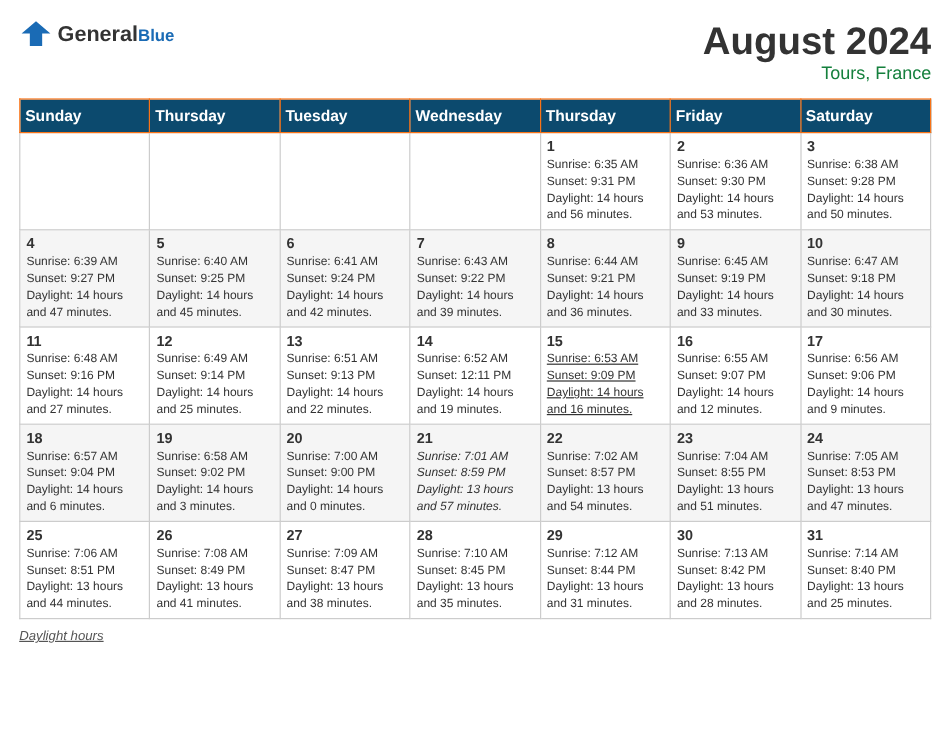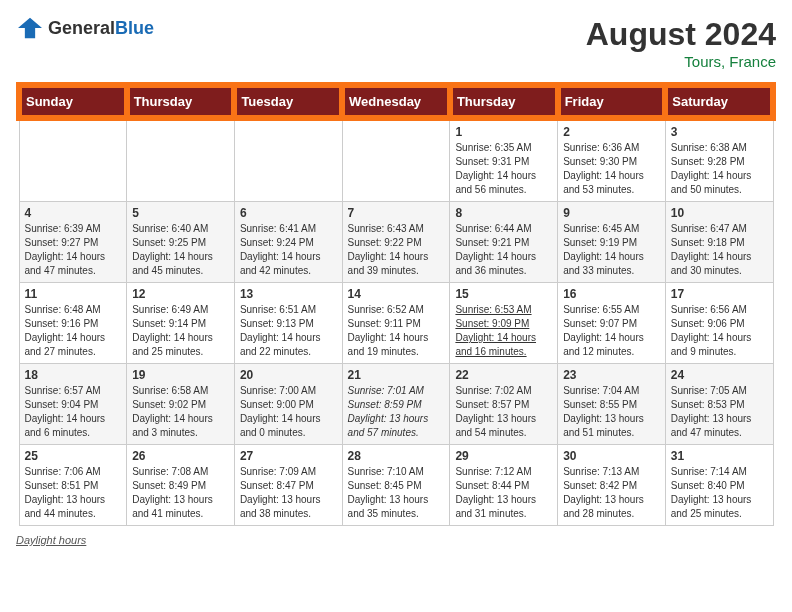--- a/index.html
+++ b/index.html
@@ -35,27 +35,27 @@
     }
     .location {
       font-size: 15px;
       color: #15803d;
     }
     .calendar {
       width: 100%;
       border-collapse: collapse;
     }
     .calendar th {
-      background-color: #7f1d1d;
+      background-color: #0c4a6e;
       color: #fff;
       font-size: 13px;
       font-weight: bold;
       padding: 6px 4px;
       text-align: left;
-      border: 6px solid #f97316;
+      border: 1px solid #f97316;
     }
     .calendar td {
       vertical-align: top;
       border: 1px solid #ccc;
       padding: 4px 5px;
       width: 108px;
       min-height: 80px;
       font-size: 10.5px;
       color: #333;
       background: #fff;
@@ -90,21 +90,21 @@
   </style>
 </head>
 <body>
 
 <div class="header">
   <div class="logo">
     <svg class="logo-icon" viewBox="0 0 32 28" xmlns="http://www.w3.org/2000/svg">
       <polygon points="16,2 30,14 22,14 22,26 10,26 10,14 2,14" fill="#1a6bb5"></polygon>
     </svg>
     <div>
-      <span style="font-size:18px;font-weight:bold;color:#333;">General</span><span style="font-size:18px;font-weight:bold;color:#1a6bb5;">Blue</span>
+      <span style="font-size:18px;font-weight:bold;color:#333;">General</span><span style="font-size:14px;font-weight:bold;color:#1a6bb5;">Blue</span>
     </div>
   </div>
   <div class="title-block">
     <div class="month-year">August 2024</div>
     <div class="location">Tours, France</div>
   </div>
 </div>
 
 <table class="calendar">
   <thead>
@@ -202,21 +202,21 @@
         </td>
         <td>
           <span class="day-number">13</span>
           <div class="day-info" style="white-space: pre-line;">Sunrise: 6:51 AM
 Sunset: 9:13 PM
 Daylight: 14 hours and 22 minutes.</div>
         </td>
         <td>
           <span class="day-number">14</span>
           <div class="day-info" style="white-space: pre-line;">Sunrise: 6:52 AM
-Sunset: 9:11 PM
+Sunset: 12:11 PM
 Daylight: 14 hours and 19 minutes.</div>
         </td>
         <td>
           <span class="day-number">15</span>
           <div class="day-info" style="white-space: pre-line; text-decoration: underline;">Sunrise: 6:53 AM
 Sunset: 9:09 PM
 Daylight: 14 hours and 16 minutes.</div>
         </td>
         <td>
           <span class="day-number">16</span>

